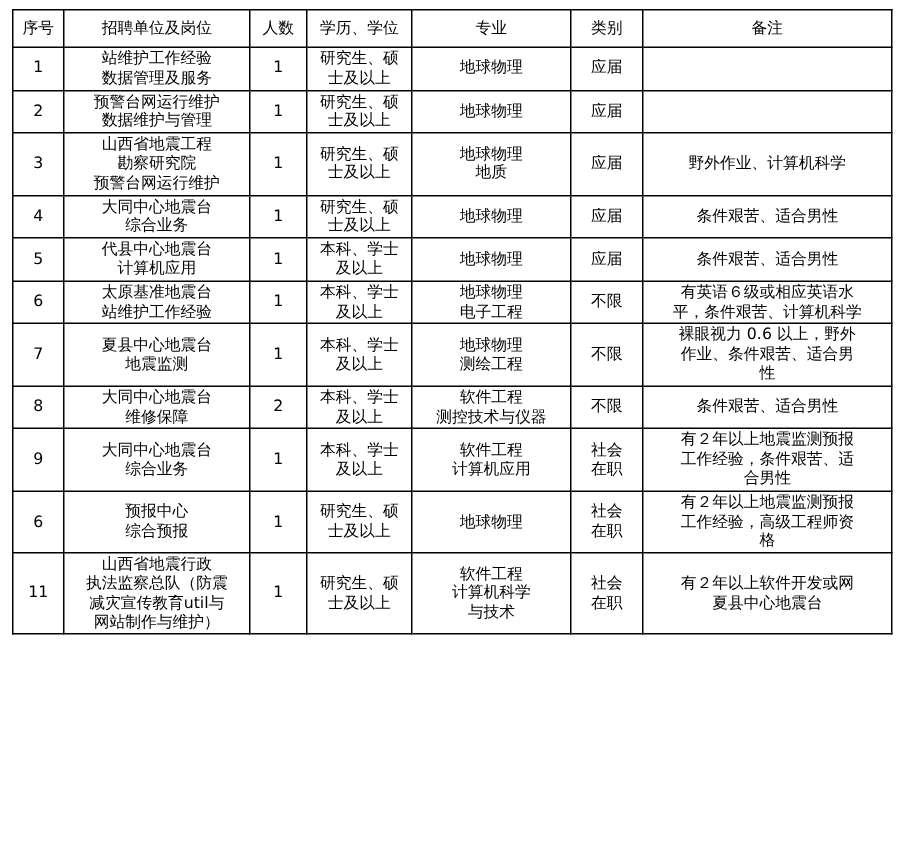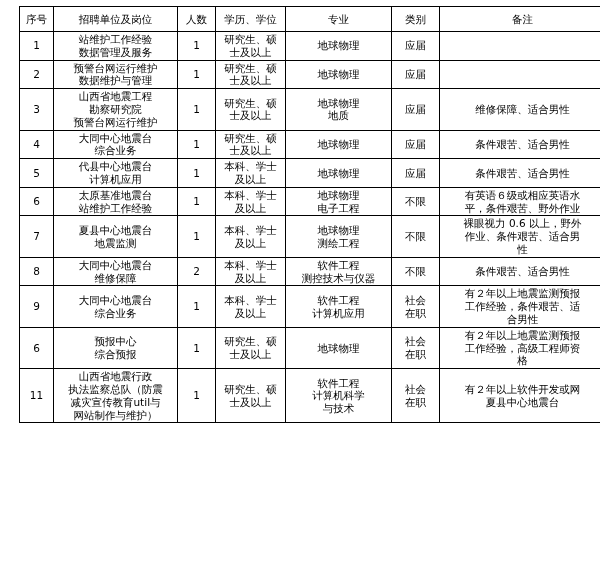--- a/index.html
+++ b/index.html
@@ -11,21 +11,21 @@
     width: 600px;
     height: 568px;
     font-family: "DejaVu Sans", "Liberation Sans", sans-serif;
     color: #000000;
     overflow: hidden;
   }
   .sheet {
     width: 600px;
     height: 568px;
     box-sizing: border-box;
-    padding: 6px 7px 6px 19px;
+    padding: 6px 7px 6px 8px;
   }
   table.recruit {
     border-collapse: collapse;
     table-layout: fixed;
     width: 586px;
     border: 1px solid #000;
   }
   table.recruit td, table.recruit th {
     border: 1px solid #000;
     font-weight: normal;
@@ -149,21 +149,21 @@
 士及以上</span>
           </td>
           <td>
             <span class="cellwrap">地球物理
 地质</span>
           </td>
           <td>
             <span class="cellwrap">应届</span>
           </td>
           <td>
-            <span class="cellwrap">维修保障、适合男性</span>
+            <span class="cellwrap">野外作业、计算机科学</span>
           </td>
         </tr>
         <tr>
           <td class="seq-cell">
             <span class="cellwrap">4</span>
           </td>
           <td>
             <span class="cellwrap">大同中心地震台
 综合业务</span>
           </td>
@@ -226,21 +226,21 @@
           </td>
           <td>
             <span class="cellwrap">地球物理
 电子工程</span>
           </td>
           <td>
             <span class="cellwrap">不限</span>
           </td>
           <td>
             <span class="cellwrap">有英语６级或相应英语水
-平，条件艰苦、野外作业</span>
+平，条件艰苦、计算机科学</span>
           </td>
         </tr>
         <tr>
           <td class="seq-cell">
             <span class="cellwrap">7</span>
           </td>
           <td>
             <span class="cellwrap">夏县中心地震台
 地震监测</span>
           </td>

